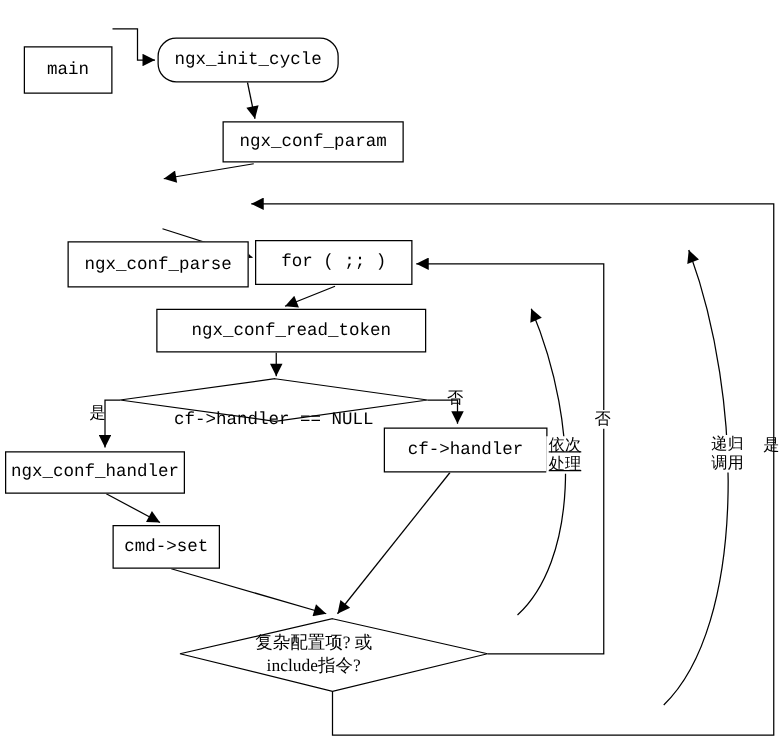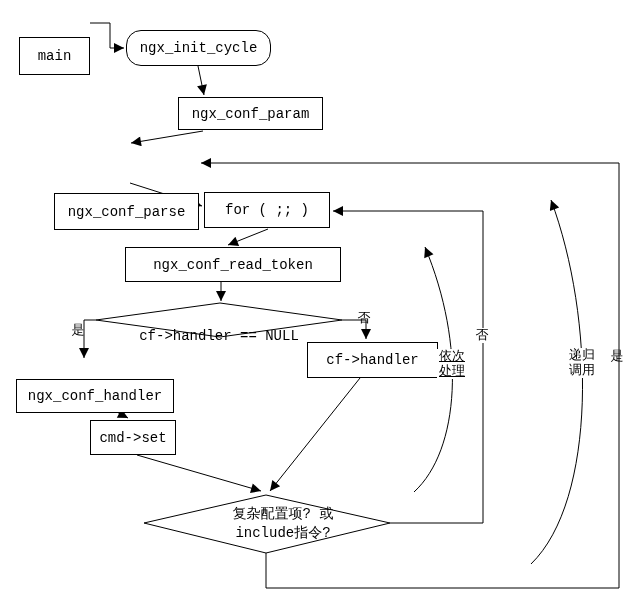--- a/index.html
+++ b/index.html
@@ -68,25 +68,25 @@
     <path d="M 531,564 C 597,500 595,318 551,200" fill="none" stroke="#000" marker-end="url(#arr)"></path>
   </svg>
 
   <div class="node" style="left:19px;top:5px;width:71px;height:38px;margin-top:32px;">main</div>
   <div class="node" style="left:126px;top:30px;width:145px;height:36px;border-radius:15px;">ngx_init_cycle</div>
   <div class="node" style="left:132px;top:97px;width:145px;height:33px;margin-left:46px;">ngx_conf_param</div>
   <div class="node" style="left:54px;top:145px;width:145px;height:37px;margin-top:48px;">ngx_conf_parse</div>
   <div class="node" style="left:204px;top:192px;width:126px;height:36px;">for ( ;; )</div>
   <div class="node" style="left:125px;top:247px;width:216px;height:35px;">ngx_conf_read_token</div>
   <div class="node" style="left:307px;top:342px;width:131px;height:36px;">cf-&gt;handler</div>
-  <div class="node" style="left:16px;top:361px;width:158px;height:34px;margin-top:18px;">ngx_conf_handler</div>
+  <div class="node" style="left:4px;top:361px;width:144px;height:34px;">ngx_conf_handler</div>
   <div class="node" style="left:90px;top:420px;width:86px;height:35px;">cmd-&gt;set</div>
 
   <div class="dtext" style="left:96px;top:319px;width:246px;height:34px;">cf-&gt;handler == NULL</div>
-  <div class="dtext" style="left:160px;top:496px;width:246px;height:56px;">
+  <div class="dtext" style="left:128px;top:496px;width:246px;height:56px;font-family:Liberation Serif, serif;">
     <span>复杂配置项? 或</span>
     <span>include指令?</span>
   </div>
 
   <div class="lbl" style="left:70px;top:323px;width:16px;">是</div>
   <div class="lbl" style="left:356px;top:311px;width:16px;">否</div>
   <div class="lbl bg" style="left:474px;top:328px;width:16px;">否</div>
   <div class="lbl" style="left:609px;top:349px;width:16px;">是</div>
 
   <div class="lbl bg" style="left:437px;top:349px;width:30px;text-decoration:underline;">依次

